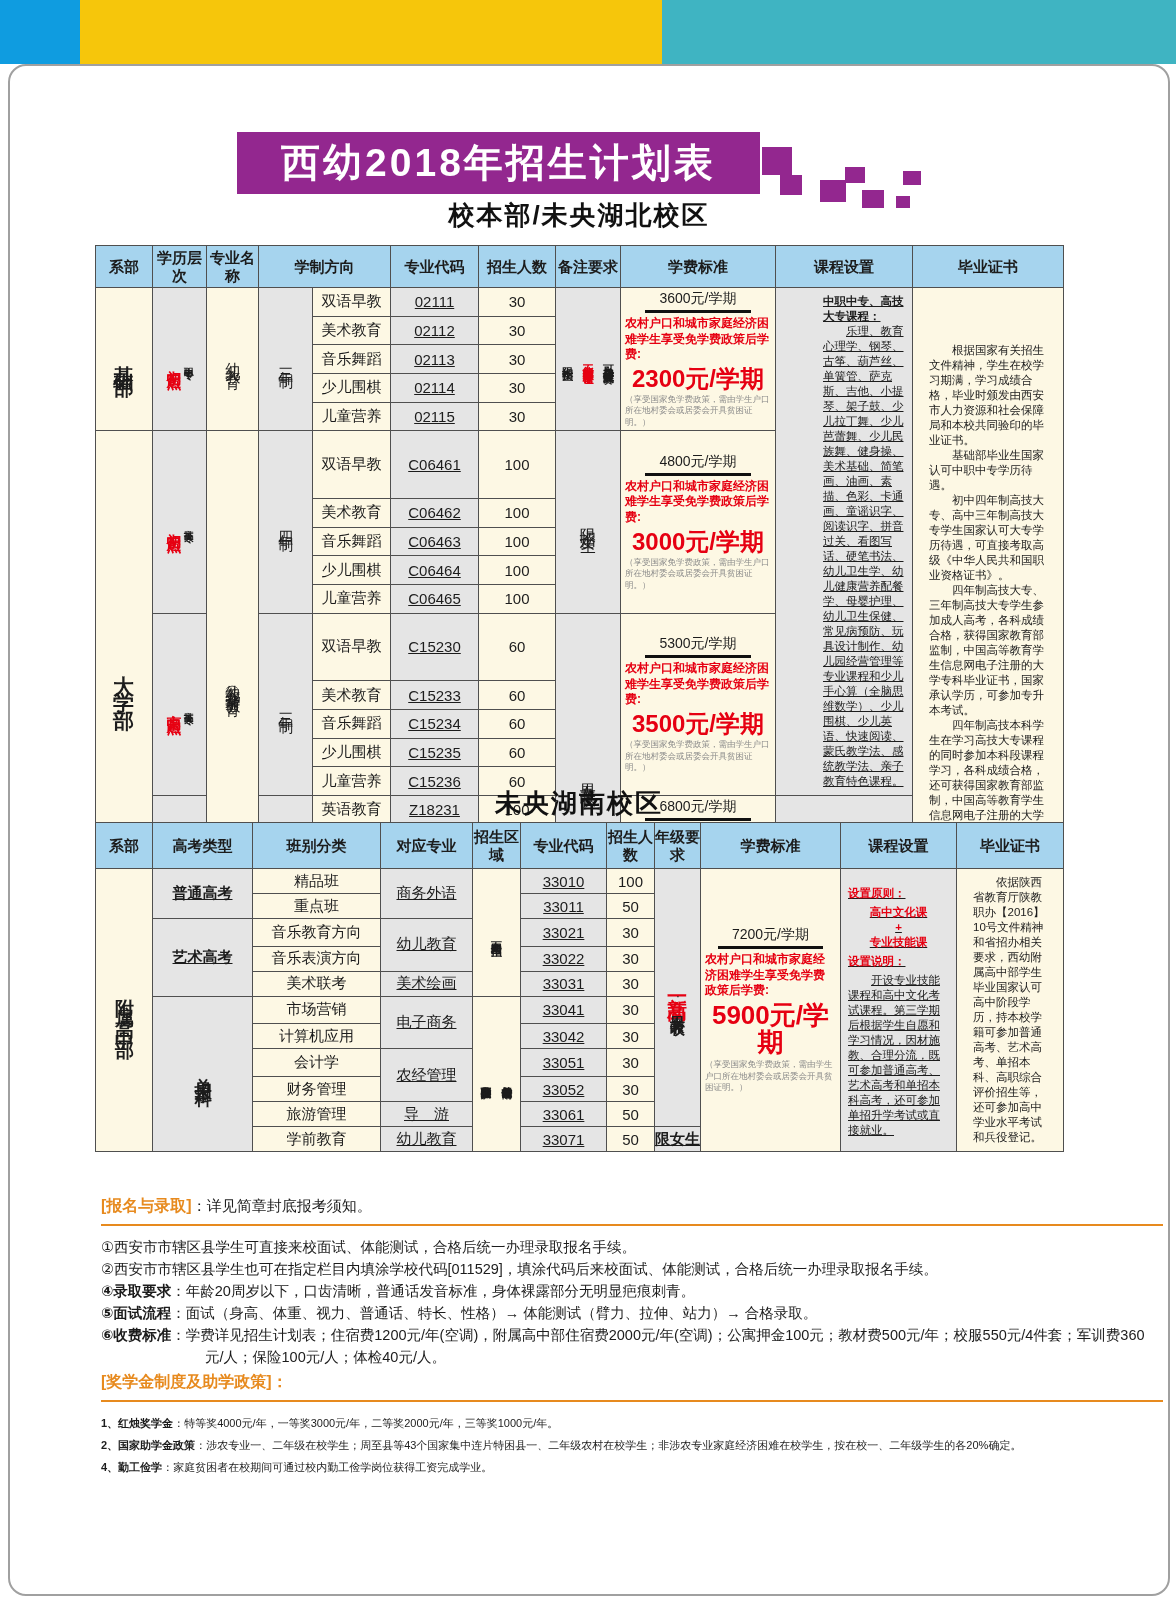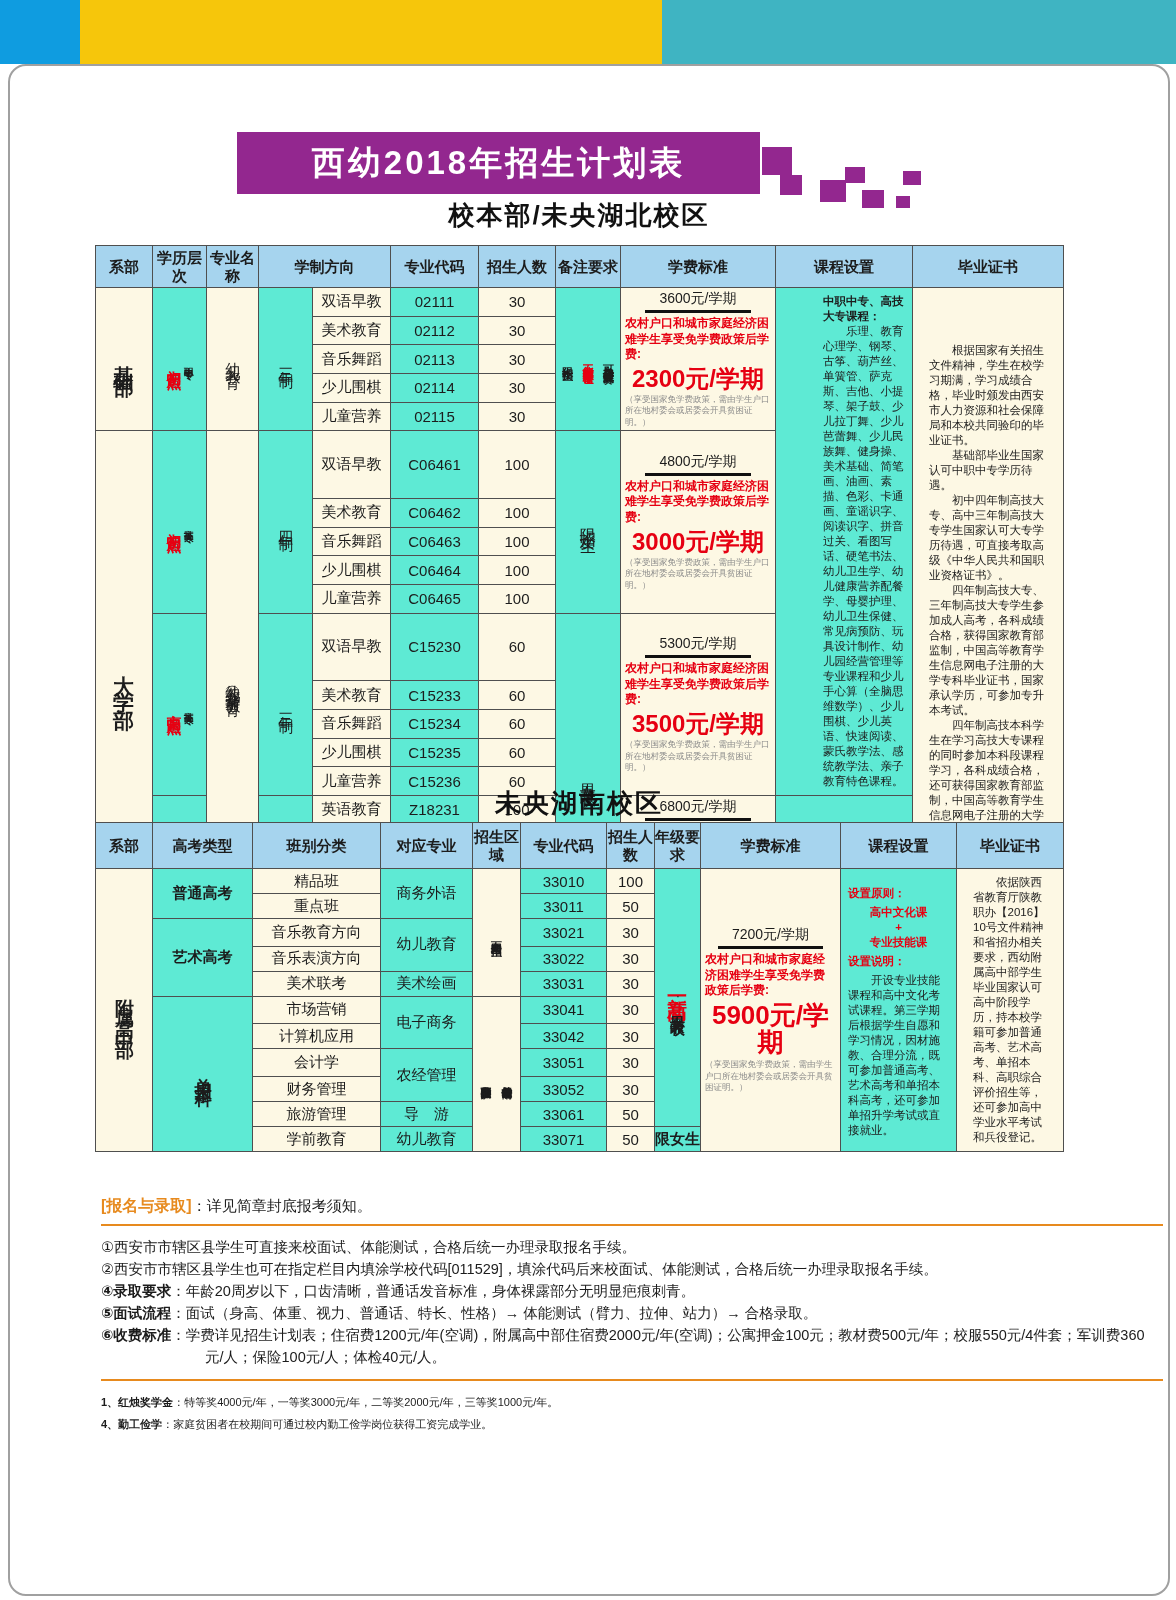--- a/index.html
+++ b/index.html
@@ -12,30 +12,30 @@
   .bar{position:absolute;top:0;height:64px;}
   .bar-blue{left:0;width:80px;background:#0f9ce0;}
   .bar-yellow{left:80px;width:582px;background:#f6c60b;}
   .bar-teal{left:662px;width:514px;background:#3fb4c2;}
   
   .card{position:absolute;left:8px;top:64px;width:1158px;height:1528px;
     border:2px solid #a0a0a0;border-radius:18px;background:#ffffff;}
   
   .banner{position:absolute;left:237px;top:132px;width:523px;height:62px;background:#93278f;
     display:flex;align-items:center;justify-content:center;}
-  .banner-title{color:#ffffff;font-size:33px;font-weight:bold;letter-spacing:3px;}
+  .banner-title{color:#ffffff;font-size:39px;font-weight:bold;letter-spacing:3px;}
   .sq{position:absolute;background:#93278f;}
   .section-title{position:absolute;left:95px;width:968px;text-align:center;
     font-size:26px;font-weight:bold;letter-spacing:2px;color:#111;}
   
   table.t{border-collapse:collapse;table-layout:fixed;width:968px;}
   table.t td,table.t th{border:1px solid #4f4f4f;padding:0;text-align:center;vertical-align:middle;overflow:hidden;}
   table.t th{background:#a6d4ee;font-size:15px;font-weight:bold;line-height:1.15;color:#1c1c1c;}
   th.thick{border:2.5px solid #000;}
-  td.b{background:#5eead4;}
+  td.b{background:#e5e5e5;text-decoration:underline;}
   td.c{background:#fdf8e4;}
   .t1 td{font-size:15px;}
   .t2 td{font-size:15px;}
   .code,.qty{font-size:16px;}
   .red{color:#e60012;}
   
   .vu{writing-mode:vertical-rl;text-orientation:upright;display:inline-block;line-height:1.1;}
   .dept-basic{font-size:20px;font-weight:bold;letter-spacing:5px;}
   .dept-univ{font-size:21px;font-weight:bold;letter-spacing:16px;}
   .dept-high{font-size:19px;font-weight:bold;letter-spacing:10px;}
@@ -469,16 +469,20 @@
   </div>
   <hr class="orule">
   <div class="nitem"><span class="nb"></span><span>①西安市市辖区县学生可直接来校面试、体能测试，合格后统一办理录取报名手续。</span></div>
   <div class="nitem"><span class="nb"></span><span>②西安市市辖区县学生也可在指定栏目内填涂学校代码[011529]，填涂代码后来校面试、体能测试，合格后统一办理录取报名手续。</span></div>
   <div class="nitem"><span class="nb">④录取要求</span><span>：年龄20周岁以下，口齿清晰，普通话发音标准，身体裸露部分无明显疤痕刺青。</span></div>
   <div class="nitem"><span class="nb">⑤面试流程</span><span>：面试（身高、体重、视力、普通话、特长、性格）→ 体能测试（臂力、拉伸、站力）→ 合格录取。</span></div>
   <div class="nitem"><span class="nb">⑥收费标准</span><span>：学费详见招生计划表；住宿费1200元/年(空调)，附属高中部住宿费2000元/年(空调)；公寓押金100元；教材费500元/年；校服550元/4件套；军训费360元/人；保险100元/人；体检40元/人。</span></div>
 </div>
 
 <div class="blk" style="top:1372px;">
+  <div>
+    <span class="olabel">[奖学金制度及助学政策]</span><span class="olabel">：</span>
+  </div>
   <hr class="orule">
   <div class="fitem"><span class="nb">1、红烛奖学金</span><span>：特等奖4000元/年，一等奖3000元/年，二等奖2000元/年，三等奖1000元/年。</span></div>
+  <div class="fitem"><span class="nb">2、国家助学金政策</span><span>：涉农专业一、二年级在校学生；周至县等43个国家集中连片特困县一、二年级农村在校学生；非涉农专业家庭经济困难在校学生，按在校一、二年级学生的各20%确定。</span></div>
   <div class="fitem"><span class="nb">4、勤工俭学</span><span>：家庭贫困者在校期间可通过校内勤工俭学岗位获得工资完成学业。</span></div>
 </div>
 
 </body></html>

